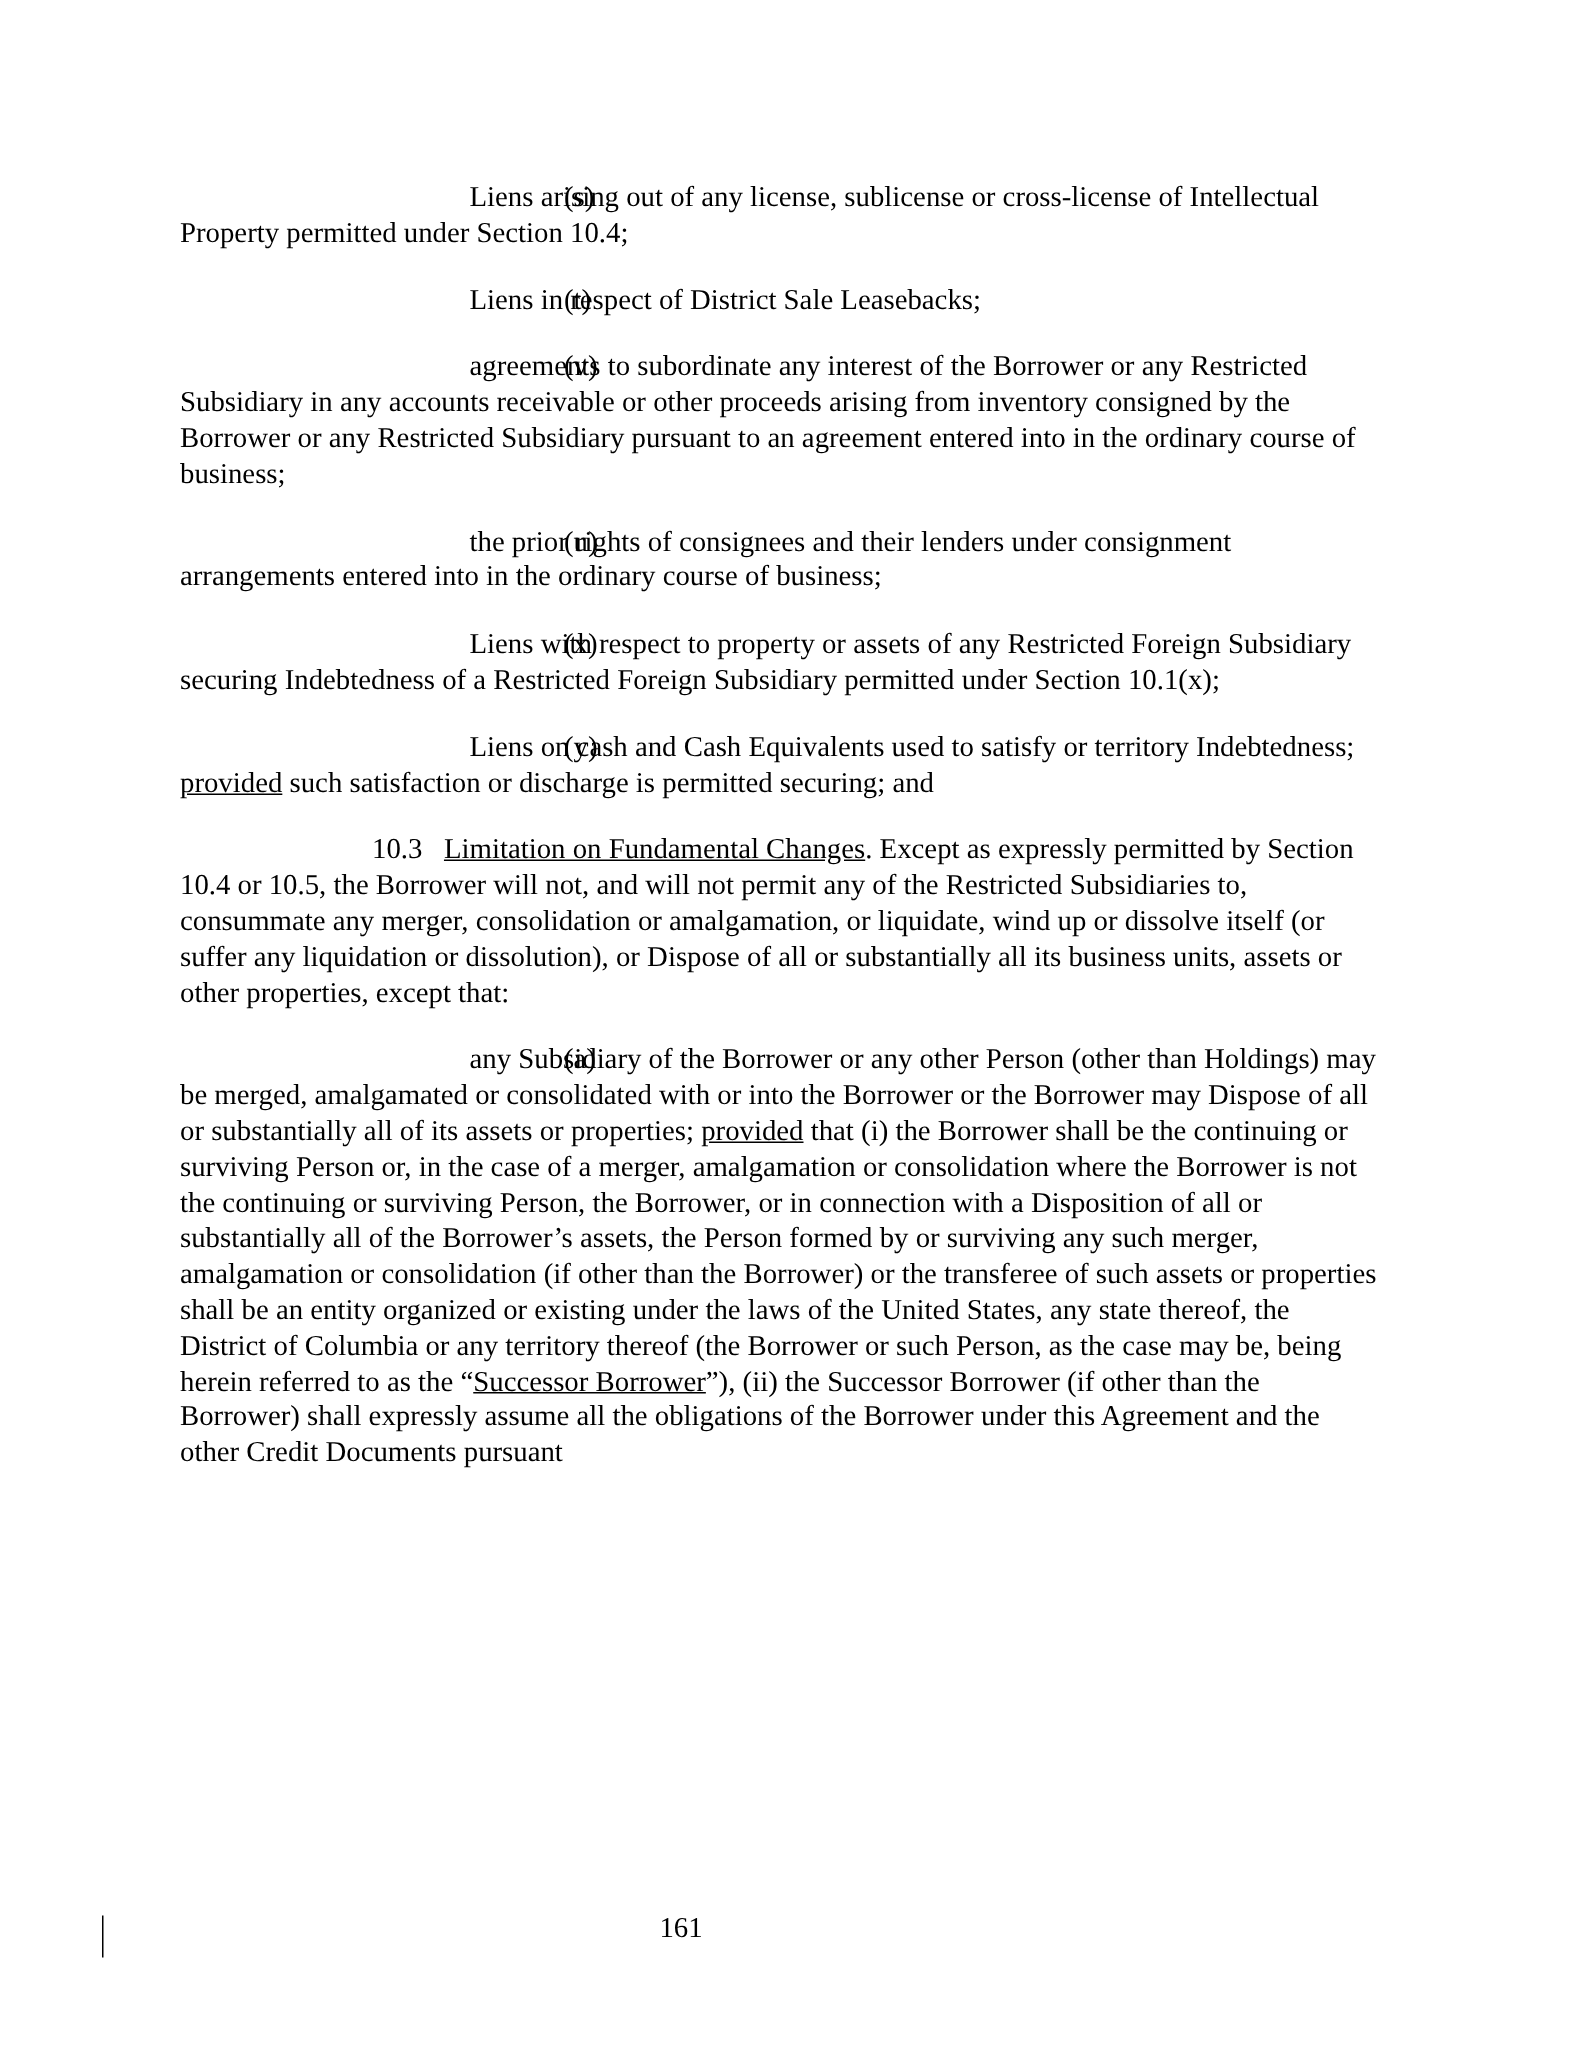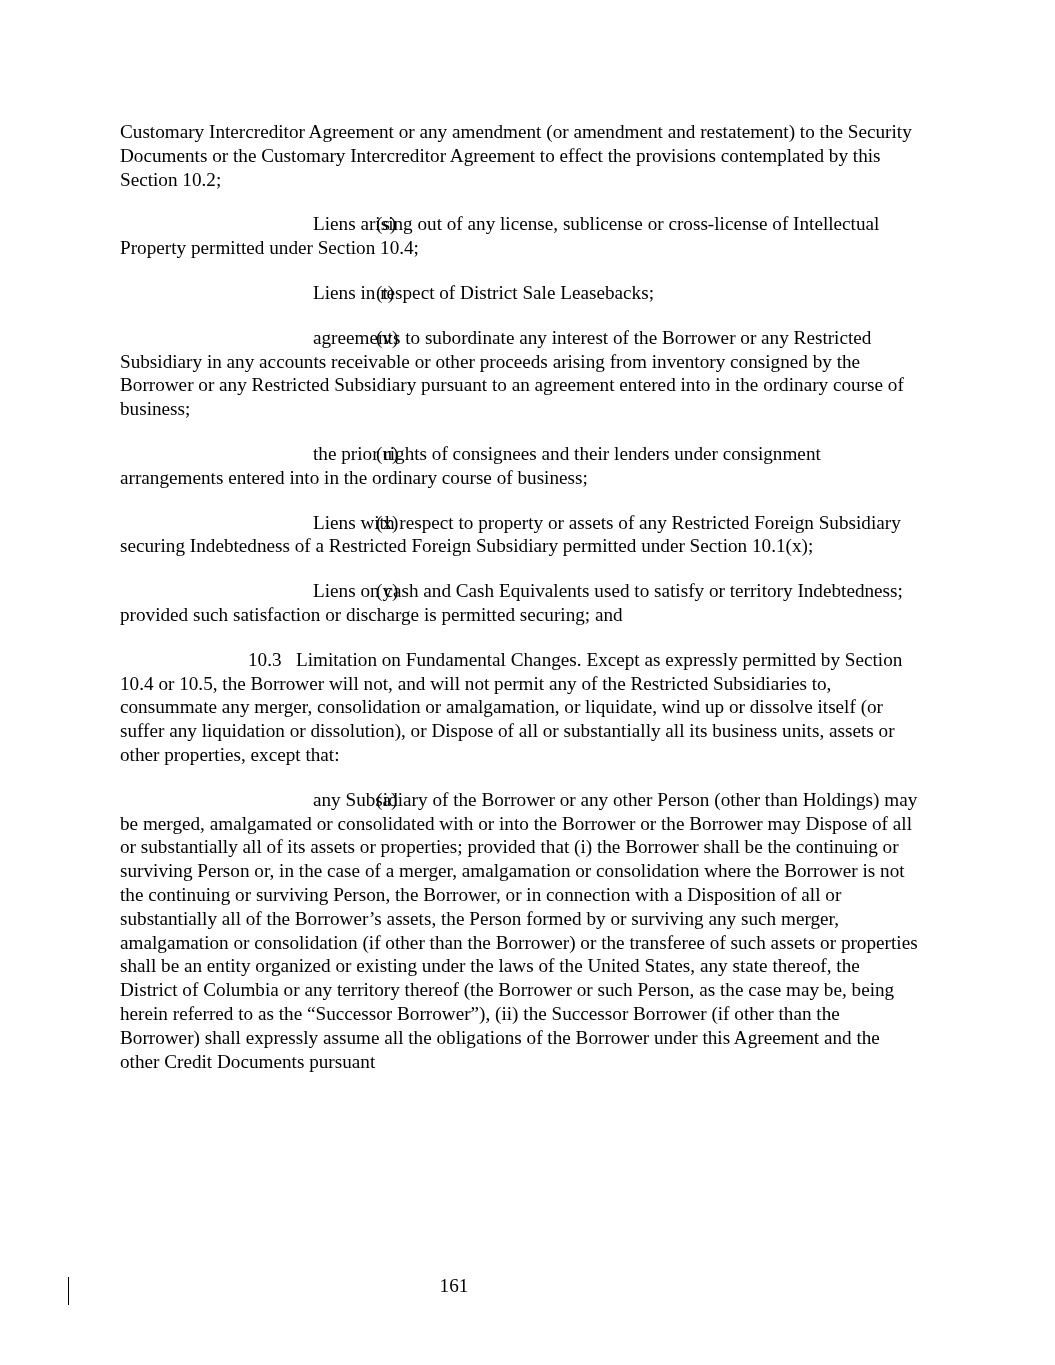--- a/index.html
+++ b/index.html
@@ -29,20 +29,21 @@
     text-align: left;
   }
   p.indented {
     text-indent: 128px;
   }
   .lbl {
     display: inline-block;
     width: 65px;
   }
   .u {
+    text-decoration: underline;
   }
   .footer {
     position: absolute;
     left: 0;
     top: 1275px;
     width: 908px;
     text-align: center;
     font-size: 19.2px;
     font-family: "Liberation Serif", serif;
   }
@@ -53,21 +54,20 @@
     width: 1px;
     height: 28px;
     background: #000000;
   }
 </style>
 </head>
 <body>
 
 <div class="page">
   <div class="content" id="body">
-      <p><span>Customary Intercreditor Agreement or any amendment (or amendment and restatement) to the Security Documents or the Customary Intercreditor Agreement to effect the provisions contemplated by this Section 10.2;</span></p>
       <p class="indented"><span class="lbl">(s)</span><span>Liens arising out of any license, sublicense or cross-license of Intellectual Property permitted under Section 10.4;</span></p>
       <p class="indented"><span class="lbl">(t)</span><span>Liens in respect of District Sale Leasebacks;</span></p>
       <p class="indented"><span class="lbl">(v)</span><span>agreements to subordinate any interest of the Borrower or any Restricted Subsidiary in any accounts receivable or other proceeds arising from inventory consigned by the Borrower or any Restricted Subsidiary pursuant to an agreement entered into in the ordinary course of business;</span></p>
       <p class="indented"><span class="lbl">(u)</span><span>the prior rights of consignees and their lenders under consignment arrangements entered into in the ordinary course of business;</span></p>
       <p class="indented"><span class="lbl">(x)</span><span>Liens with respect to property or assets of any Restricted Foreign Subsidiary securing Indebtedness of a Restricted Foreign Subsidiary permitted under Section 10.1(x);</span></p>
       <p class="indented"><span class="lbl">(y)</span><span>Liens on cash and Cash Equivalents used to satisfy or territory Indebtedness; </span><span class="u">provided</span><span> such satisfaction or discharge is permitted securing; and</span></p>
       <p class="indented"><span>10.3</span><span>&nbsp;&nbsp;&nbsp;</span><span class="u">Limitation on Fundamental Changes</span><span>.  Except as expressly permitted by Section 10.4 or 10.5, the Borrower will not, and will not permit any of the Restricted Subsidiaries to, consummate any merger, consolidation or amalgamation, or liquidate, wind up or dissolve itself (or suffer any liquidation or dissolution), or Dispose of all or substantially all its business units, assets or other properties, except that:</span></p>
       <p class="indented"><span class="lbl">(a)</span><span>any Subsidiary of the Borrower or any other Person (other than Holdings) may be merged, amalgamated or consolidated with or into the Borrower or the Borrower may Dispose of all or substantially all of its assets or properties; </span><span class="u">provided</span><span> that (i) the Borrower shall be the continuing or surviving Person or, in the case of a merger, amalgamation or consolidation where the Borrower is not the continuing or surviving Person, the Borrower, or in connection with a Disposition of all or substantially all of the Borrower’s assets, the Person formed by or surviving any such merger, amalgamation or consolidation (if other than the Borrower) or the transferee of such assets or properties shall be an entity organized or existing under the laws of the United States, any state thereof, the District of Columbia or any territory thereof (the Borrower or such Person, as the case may be, being herein referred to as the “</span><span class="u">Successor Borrower</span><span>”), (ii) the Successor Borrower (if other than the Borrower) shall expressly assume all the obligations of the Borrower under this Agreement and the other Credit Documents pursuant</span></p>
     </div>
   <div class="change-bar"></div>

